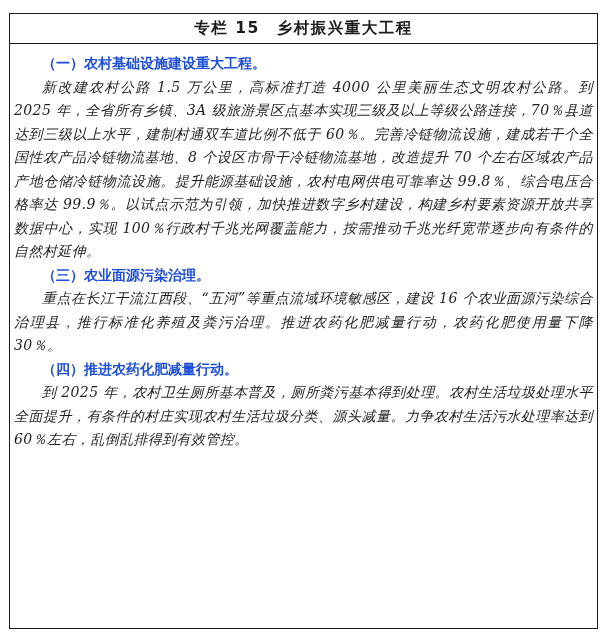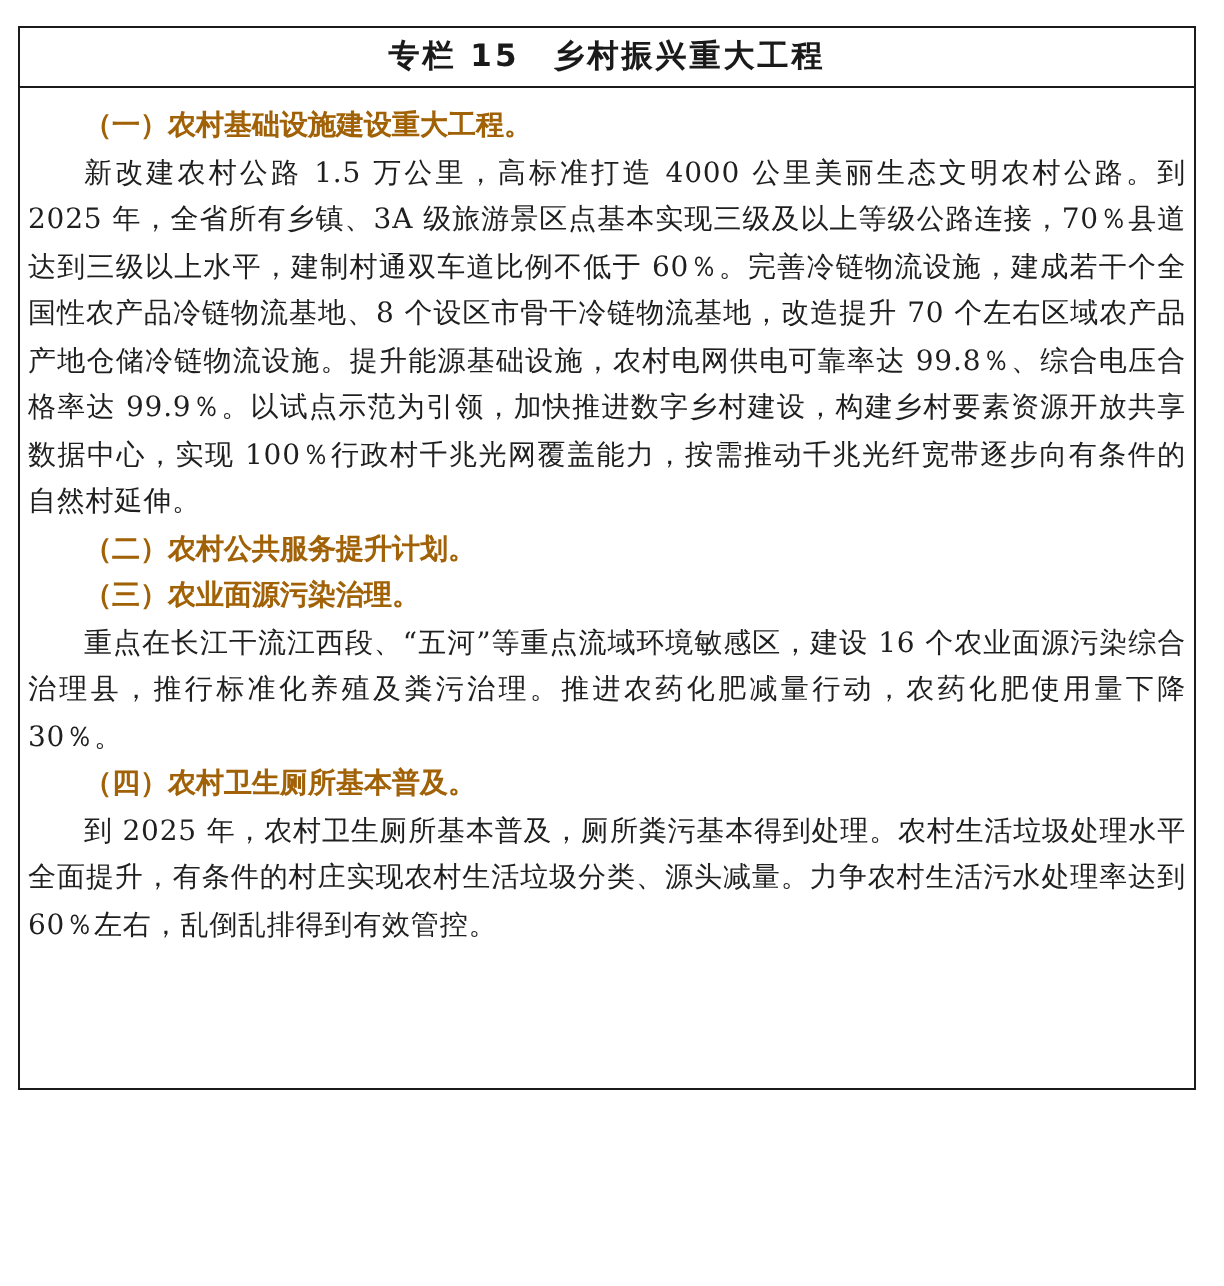--- a/index.html
+++ b/index.html
@@ -12,21 +12,21 @@
     height: 643px;
     position: relative;
     font-family: "DejaVu Serif", serif;
     overflow: hidden;
   }
   .panel {
     position: absolute;
     left: 9px;
     top: 13px;
     width: 589px;
-    height: 532px;
+    height: 616px;
     border: 1.5px solid #1b1b1b;
     box-sizing: border-box;
     background: #ffffff;
   }
   .panel-header {
     height: 30px;
     border-bottom: 1.5px solid #1b1b1b;
     box-sizing: border-box;
     display: flex;
     align-items: center;
@@ -46,40 +46,40 @@
     line-height: 23.5px;
     color: #1f1f1f;
     text-align: justify;
     text-justify: inter-ideograph;
   }
   .sec-heading {
     margin: 0;
     font-size: 14px;
     font-weight: bold;
     text-indent: 2em;
-    color: #a16207;
+    color: #1d4ed8;
   }
   .sec-body {
     margin: 0;
     text-indent: 2em;
     letter-spacing: 0.4px;
+    font-style: italic;
   }
 </style>
 </head>
 <body>
 
 <div class="panel">
   <div class="panel-header">
     <span class="panel-title">专栏 15　乡村振兴重大工程</span>
   </div>
   <div class="panel-body">
     <p class="sec-heading">（一）农村基础设施建设重大工程。</p>
     <p class="sec-body">新改建农村公路 1.5 万公里，高标准打造 4000 公里美丽生态文明农村公路。到 2025 年，全省所有乡镇、3A 级旅游景区点基本实现三级及以上等级公路连接，70％县道达到三级以上水平，建制村通双车道比例不低于 60％。完善冷链物流设施，建成若干个全国性农产品冷链物流基地、8 个设区市骨干冷链物流基地，改造提升 70 个左右区域农产品产地仓储冷链物流设施。提升能源基础设施，农村电网供电可靠率达 99.8％、综合电压合格率达 99.9％。以试点示范为引领，加快推进数字乡村建设，构建乡村要素资源开放共享数据中心，实现 100％行政村千兆光网覆盖能力，按需推动千兆光纤宽带逐步向有条件的自然村延伸。</p>
 
-    <p class="sec-heading">（二）农村公共服务提升计划。</p>
 
     <p class="sec-heading">（三）农业面源污染治理。</p>
     <p class="sec-body">重点在长江干流江西段、“五河”等重点流域环境敏感区，建设 16 个农业面源污染综合治理县，推行标准化养殖及粪污治理。推进农药化肥减量行动，农药化肥使用量下降 30％。</p>
 
-    <p class="sec-heading">（四）农村卫生厕所基本普及。</p>
+    <p class="sec-heading">（四）推进农药化肥减量行动。</p>
     <p class="sec-body">到 2025 年，农村卫生厕所基本普及，厕所粪污基本得到处理。农村生活垃圾处理水平全面提升，有条件的村庄实现农村生活垃圾分类、源头减量。力争农村生活污水处理率达到 60％左右，乱倒乱排得到有效管控。</p>
   </div>
 </div>
 
 </body></html>

